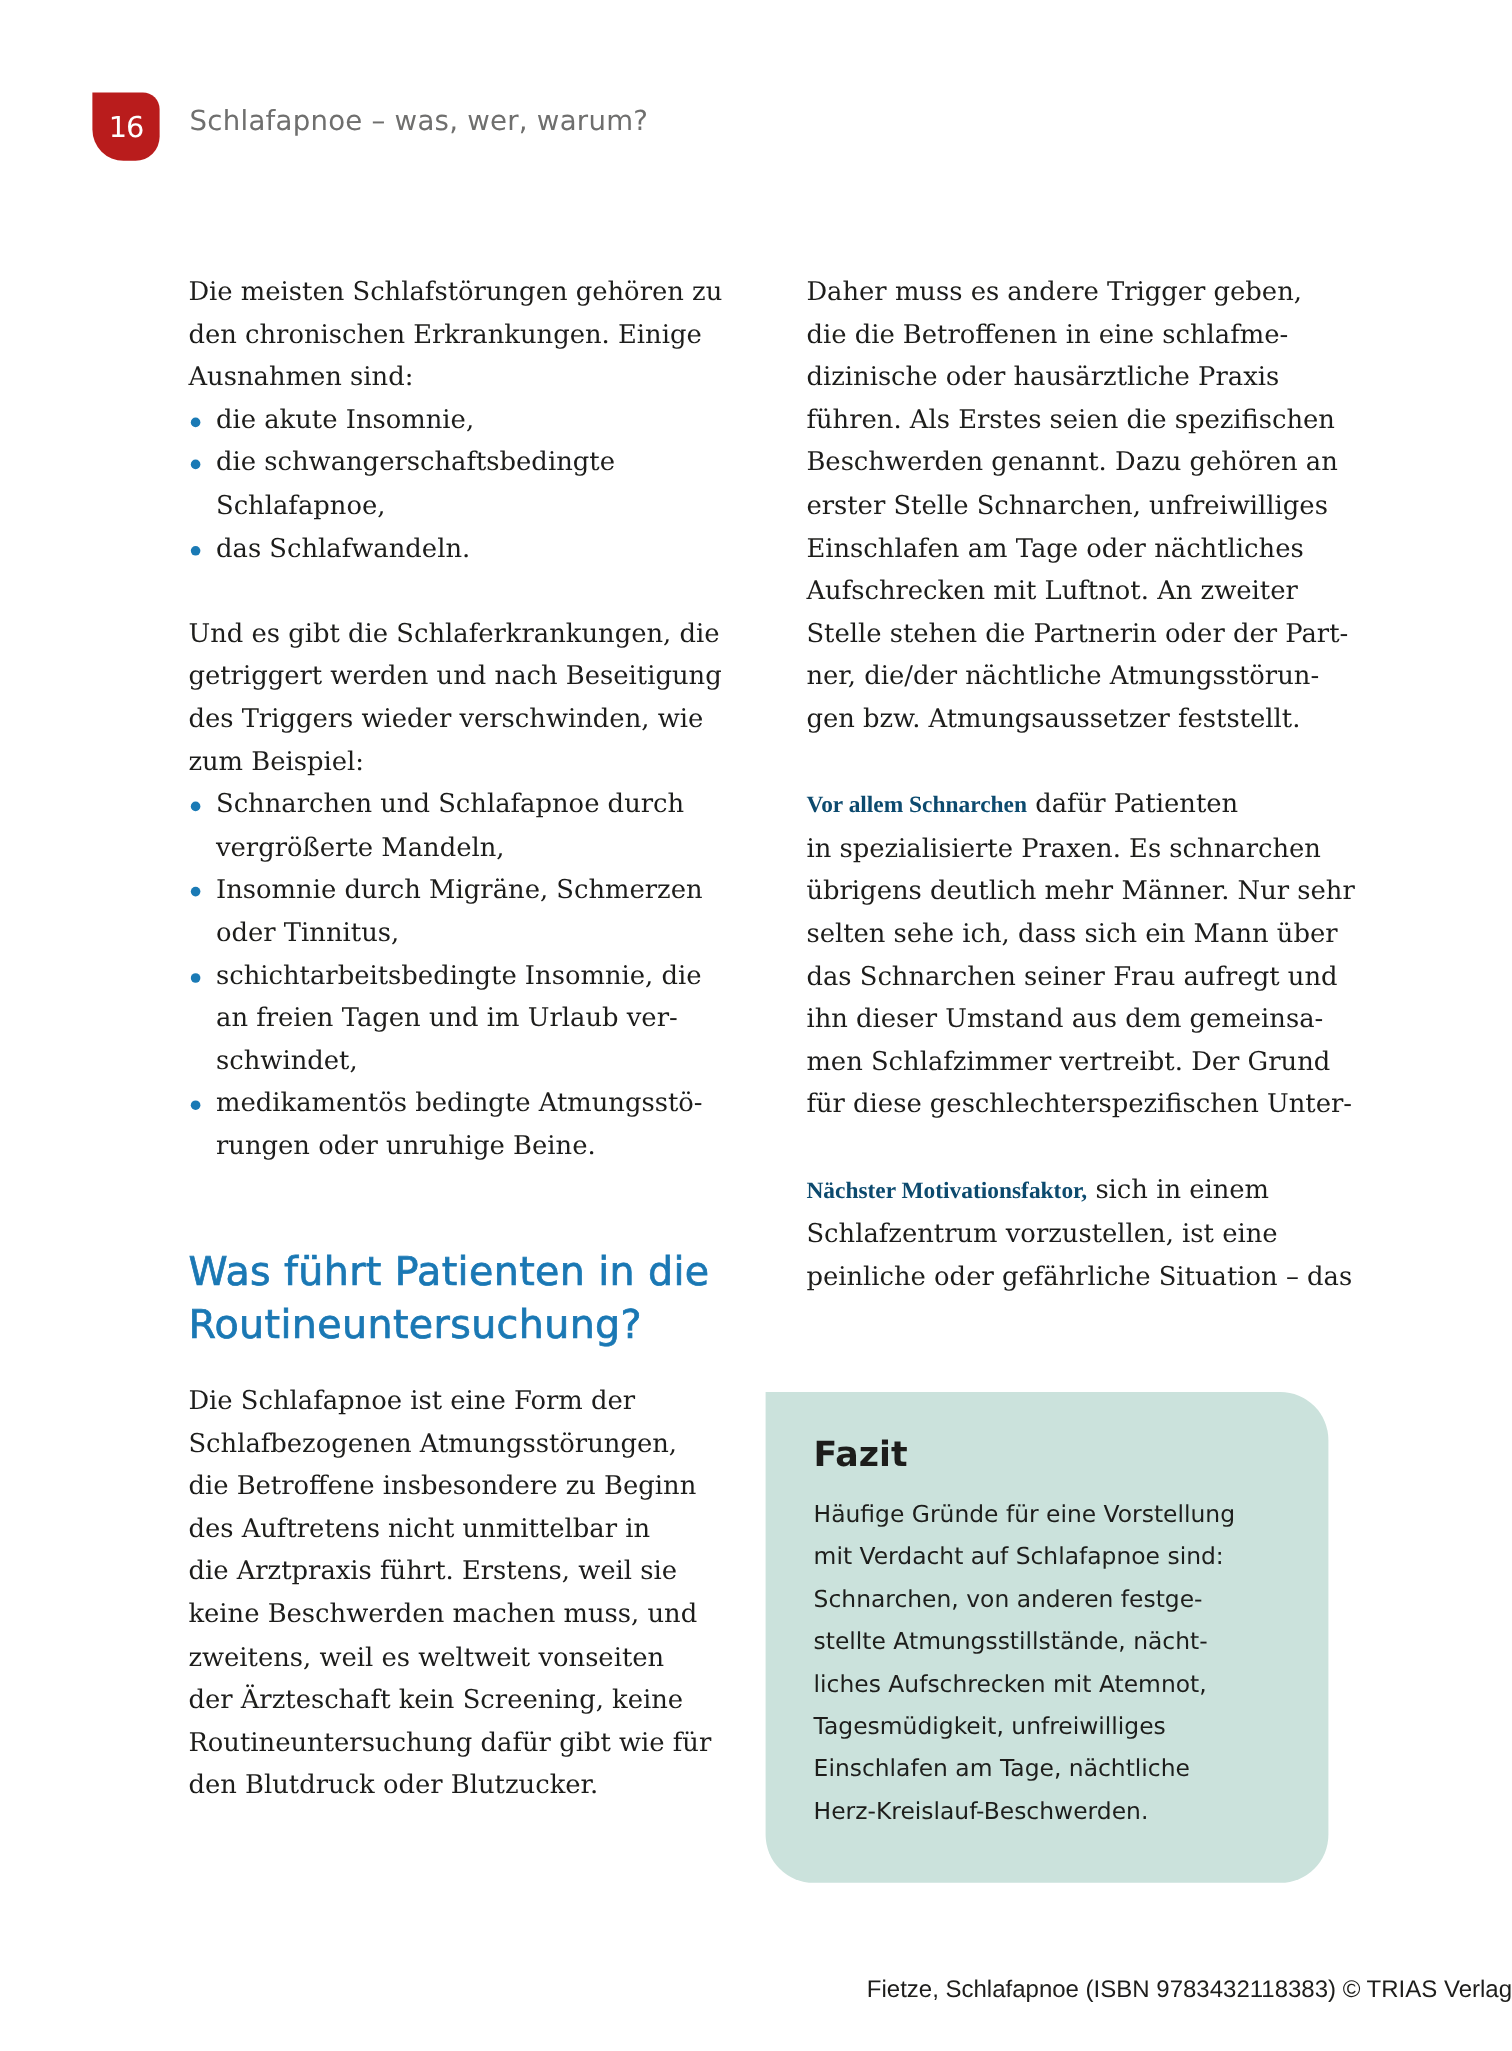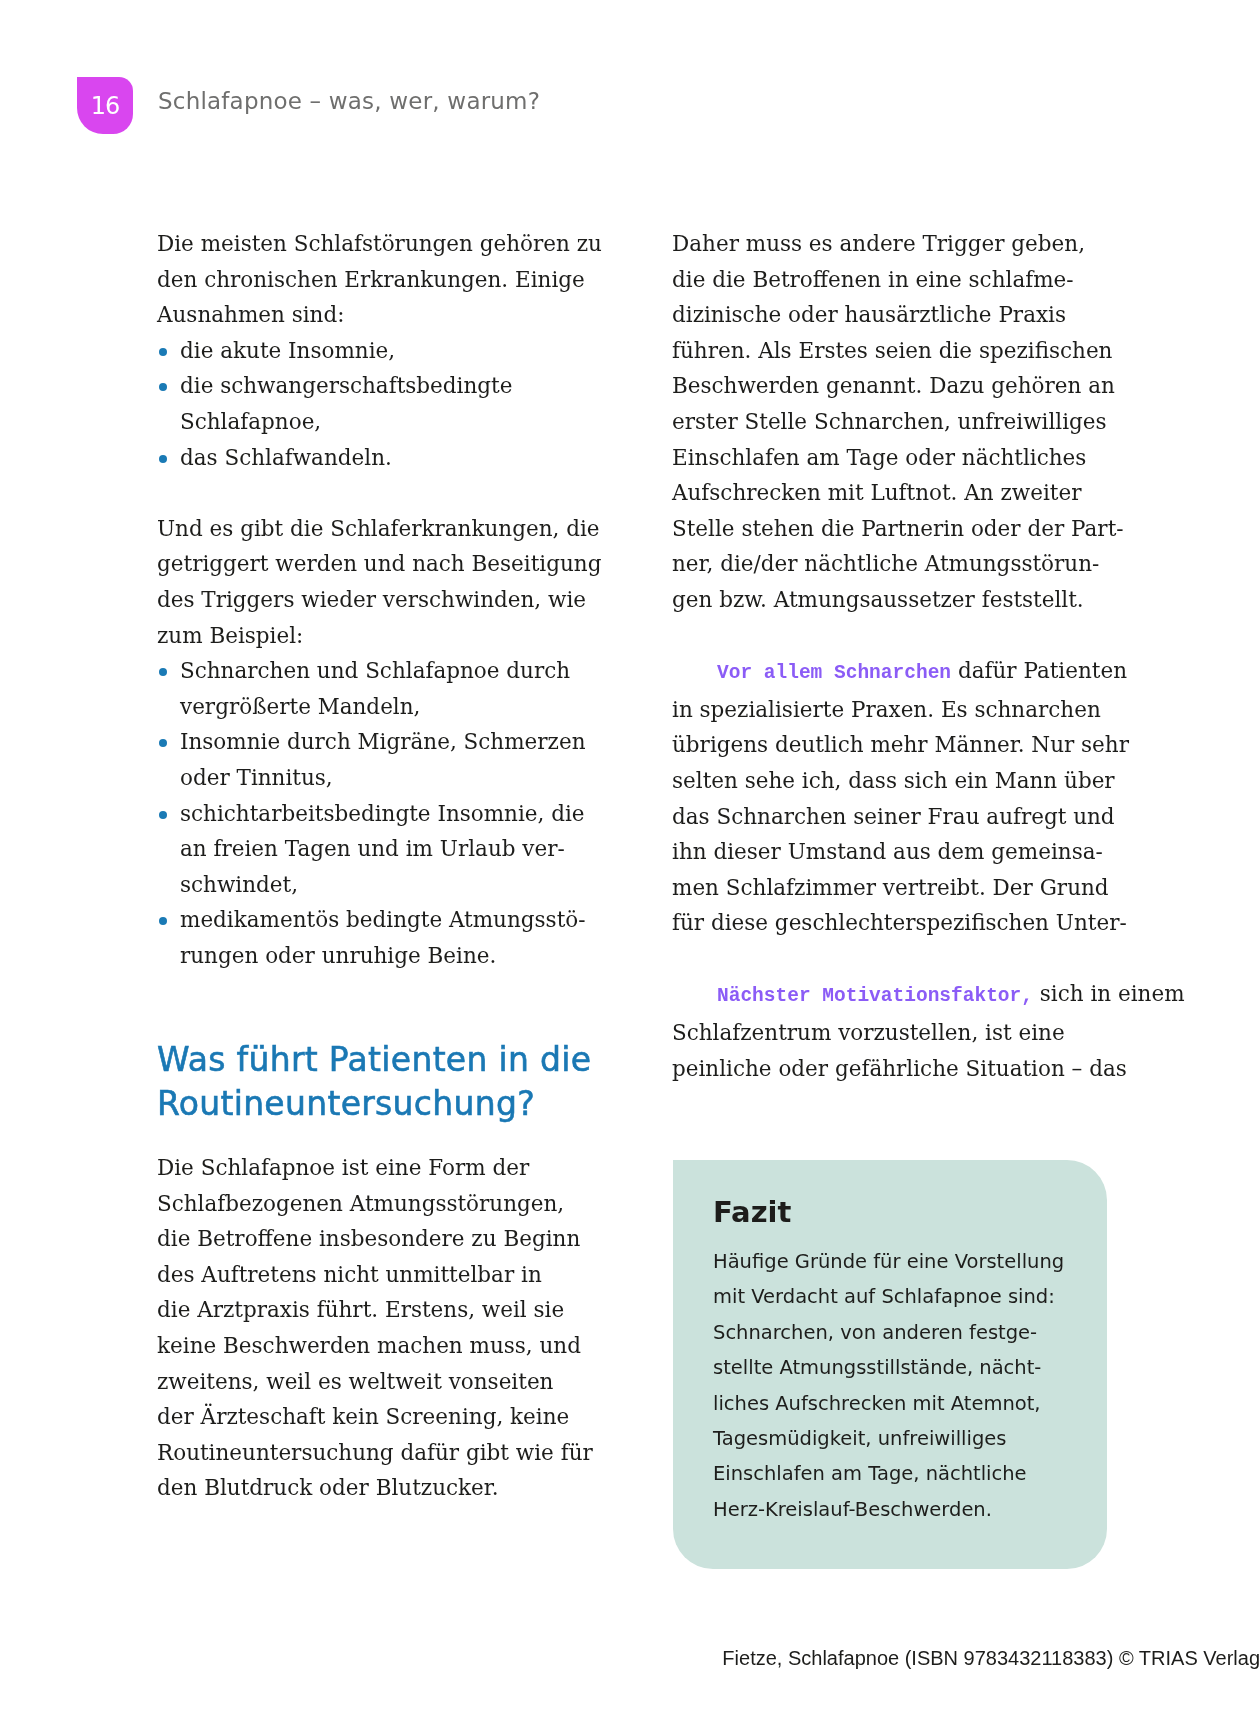--- a/index.html
+++ b/index.html
@@ -2,21 +2,21 @@
 <html><head>
 <meta charset="utf-8">
 <style>
   html, body { margin:0; padding:0; }
   body {
     width:1260px; height:1709px; position:relative; overflow:hidden;
     background:#ffffff; color:#1d1d1b;
   }
   .badge {
     position:absolute; left:77px; top:77px; width:56px; height:57px;
-    background:#d946ef; color:#ffffff;
+    background:#b91c1c; color:#ffffff;
     border-radius:0 14px 20px 26px;
     font-family:"DejaVu Sans", sans-serif; font-size:24px;
     display:flex; align-items:center; justify-content:center;
     letter-spacing:-1px;
   }
   .running-head {
     position:absolute; left:158px; top:88px;
     font-family:"DejaVu Sans", sans-serif; font-size:23px; color:#6f6f6e;
     letter-spacing:0.2px;
   }
@@ -36,26 +36,25 @@
     width:8px; height:8px; border-radius:50%; background:#1a7ab5;
   }
   .heading {
     position:absolute; left:157px; top:1038px; width:480px;
     font-family:"DejaVu Sans", sans-serif; font-size:33px; line-height:44px;
     color:#1a78b4; font-weight:normal; margin:0; letter-spacing:0.3px;
     -webkit-text-stroke:0.6px #1a78b4;
   }
   .col-left2 { left:157px; top:1150px; width:470px; }
   .lead {
-    font-family:Liberation Mono, monospace; font-weight:bold; color:#8b5cf6;
+    font-family:Liberation Serif, serif; font-weight:bold; color:#0c4a6e;
     font-size:19.5px;
-    margin-left:45px;
   }
   .fazit {
-    position:absolute; left:673px; top:1160px; width:434px; height:409px;
+    position:absolute; left:638px; top:1160px; width:469px; height:409px;
     background:#cbe2dc; border-radius:0 40px 40px 40px;
     box-sizing:border-box; padding:32px 30px 0 40px;
   }
   .fazit-title {
     font-family:"DejaVu Sans", sans-serif; font-size:29px; font-weight:bold;
     color:#1d1d1b; margin:0 0 12px 0; line-height:40px;
   }
   .fazit-text {
     font-family:"DejaVu Sans", sans-serif; font-size:19.5px; line-height:35.4px;
     color:#1d1d1b; margin:0;

